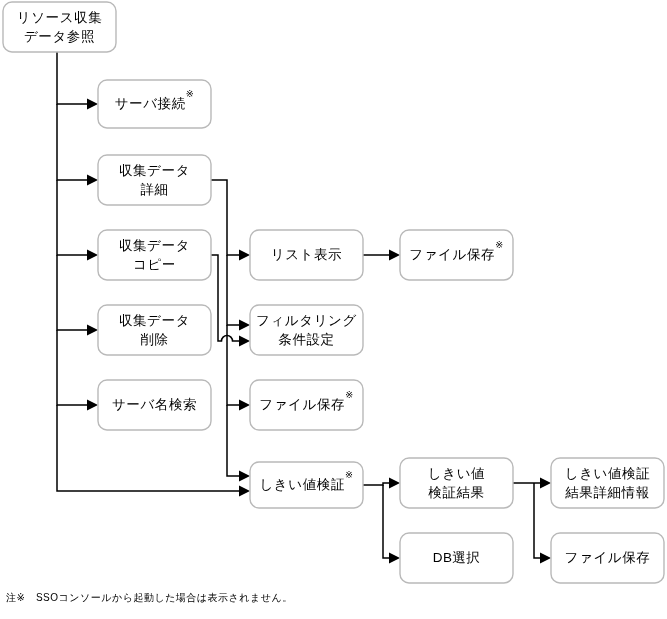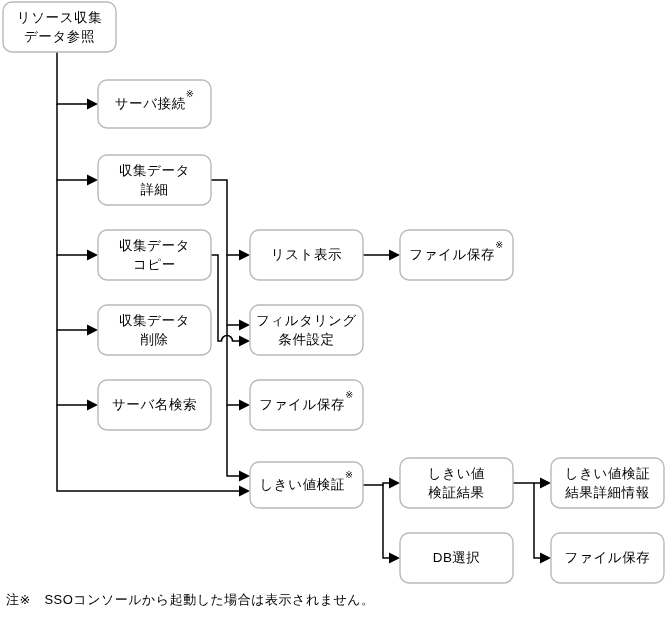--- a/index.html
+++ b/index.html
@@ -57,21 +57,21 @@
   }
   .arrow-head {
     fill: #000000;
     stroke: none;
   }
   .footnote {
     position: absolute;
     left: 6px;
     top: 591px;
     font-family: "Liberation Sans", "DejaVu Sans", sans-serif;
-    font-size: 13px;
+    font-size: 10px;
     color: #000000;
     letter-spacing: 0.5px;
     white-space: pre;
   }
 </style>
 </head>
 <body>
 
 <div id="diagram-root">
   <svg id="flow" viewBox="0 0 667 619" xmlns="http://www.w3.org/2000/svg">

